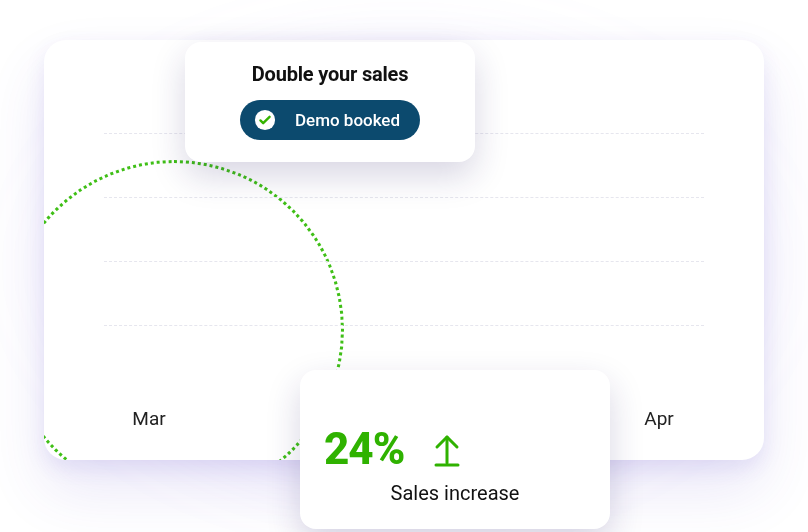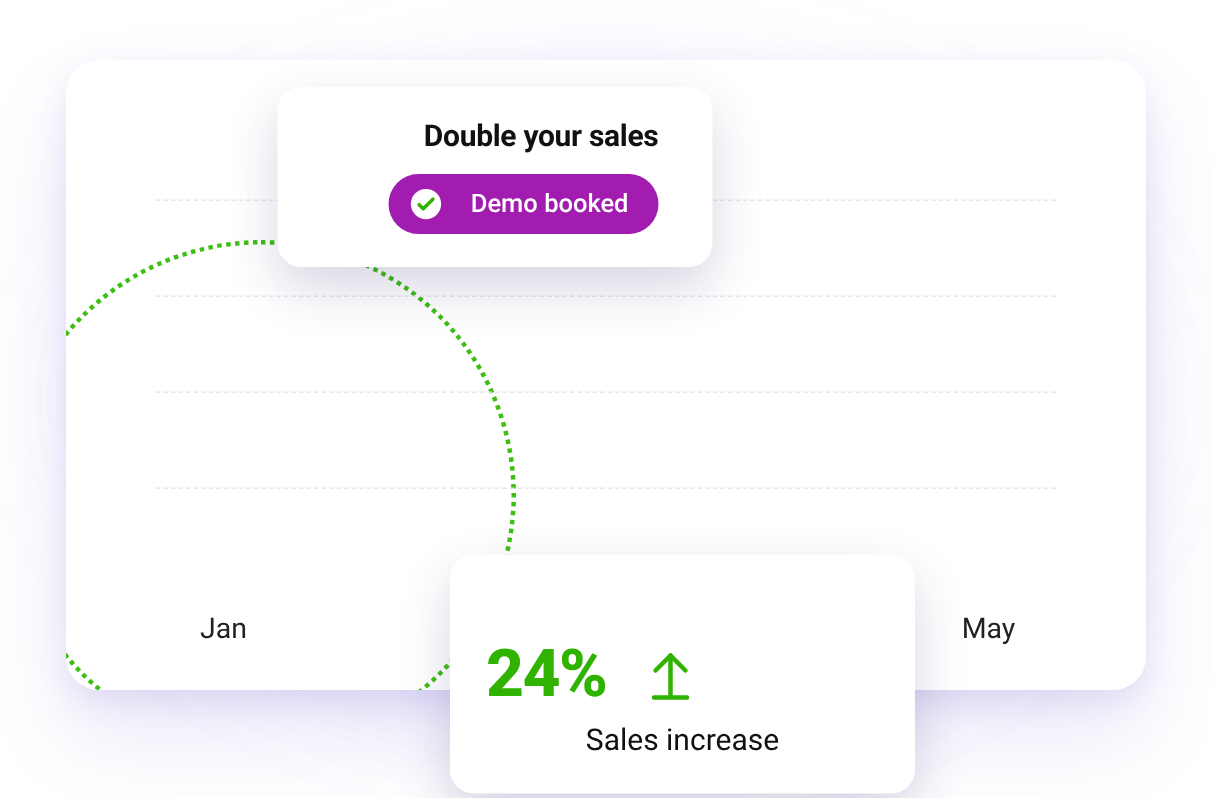--- a/index.html
+++ b/index.html
@@ -89,37 +89,37 @@
   }
   .card {
     position: absolute;
     background: #fff;
     border-radius: 16px;
     box-shadow: 0 14px 34px rgba(40,30,100,0.18);
     z-index: 5;
   }
   .card-top {
     left: 185px;
-    top: 58px;
+    top: 42px;
     width: 290px;
     padding: 20px 36px 22px;
-    text-align: right;
+    text-align: center;
   }
   .card-top h3 {
     font-size: 20px;
     font-weight: 700;
     color: #111;
     margin-bottom: 14px;
     letter-spacing: -0.2px;
   }
   .pill {
     display: inline-flex;
     align-items: center;
     gap: 19px;
-    background: #a21caf;
+    background: #0c4a6e;
     color: #fff;
     border: none;
     border-radius: 999px;
     padding: 9px 20px 9px 14px;
     font-size: 17px;
     font-weight: 500;
   }
   .check-icon {
     width: 22px; height: 22px;
     display: inline-flex;
@@ -190,24 +190,22 @@
           <div class="bar b" style="height: 98%;"></div>
         </div>
         <div class="group">
           <div class="bar a" style="height: 40%;"></div>
           <div class="bar b" style="height: 72%;"></div>
         </div>
       </div>
   </div>
 
   <div class="xaxis" id="xaxis">
-      <div class="xlabel">Jan</div>
       <div class="xlabel">Mar</div>
       <div class="xlabel">Apr</div>
-      <div class="xlabel">May</div>
     </div>
 </div>
 
 <div class="card card-top">
   <h3>Double your sales</h3>
   <div class="pill">
     <span class="check-icon">
       <svg viewBox="0 0 24 24" width="22" height="22" fill="none">
         <circle cx="12" cy="12" r="11" fill="#ffffff"></circle>
         <path d="M7 12.5l3 3 7-7" stroke="#34b300" stroke-width="2.6" stroke-linecap="round" stroke-linejoin="round"></path>

